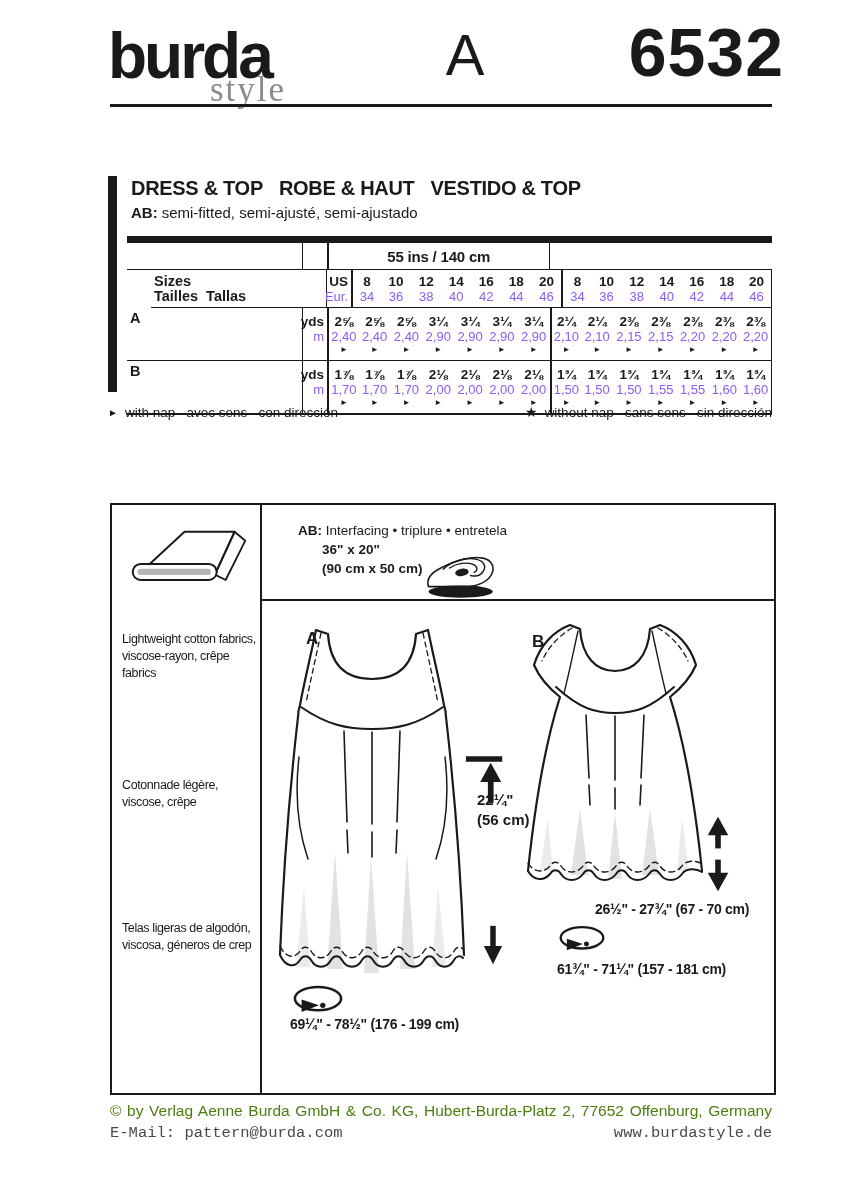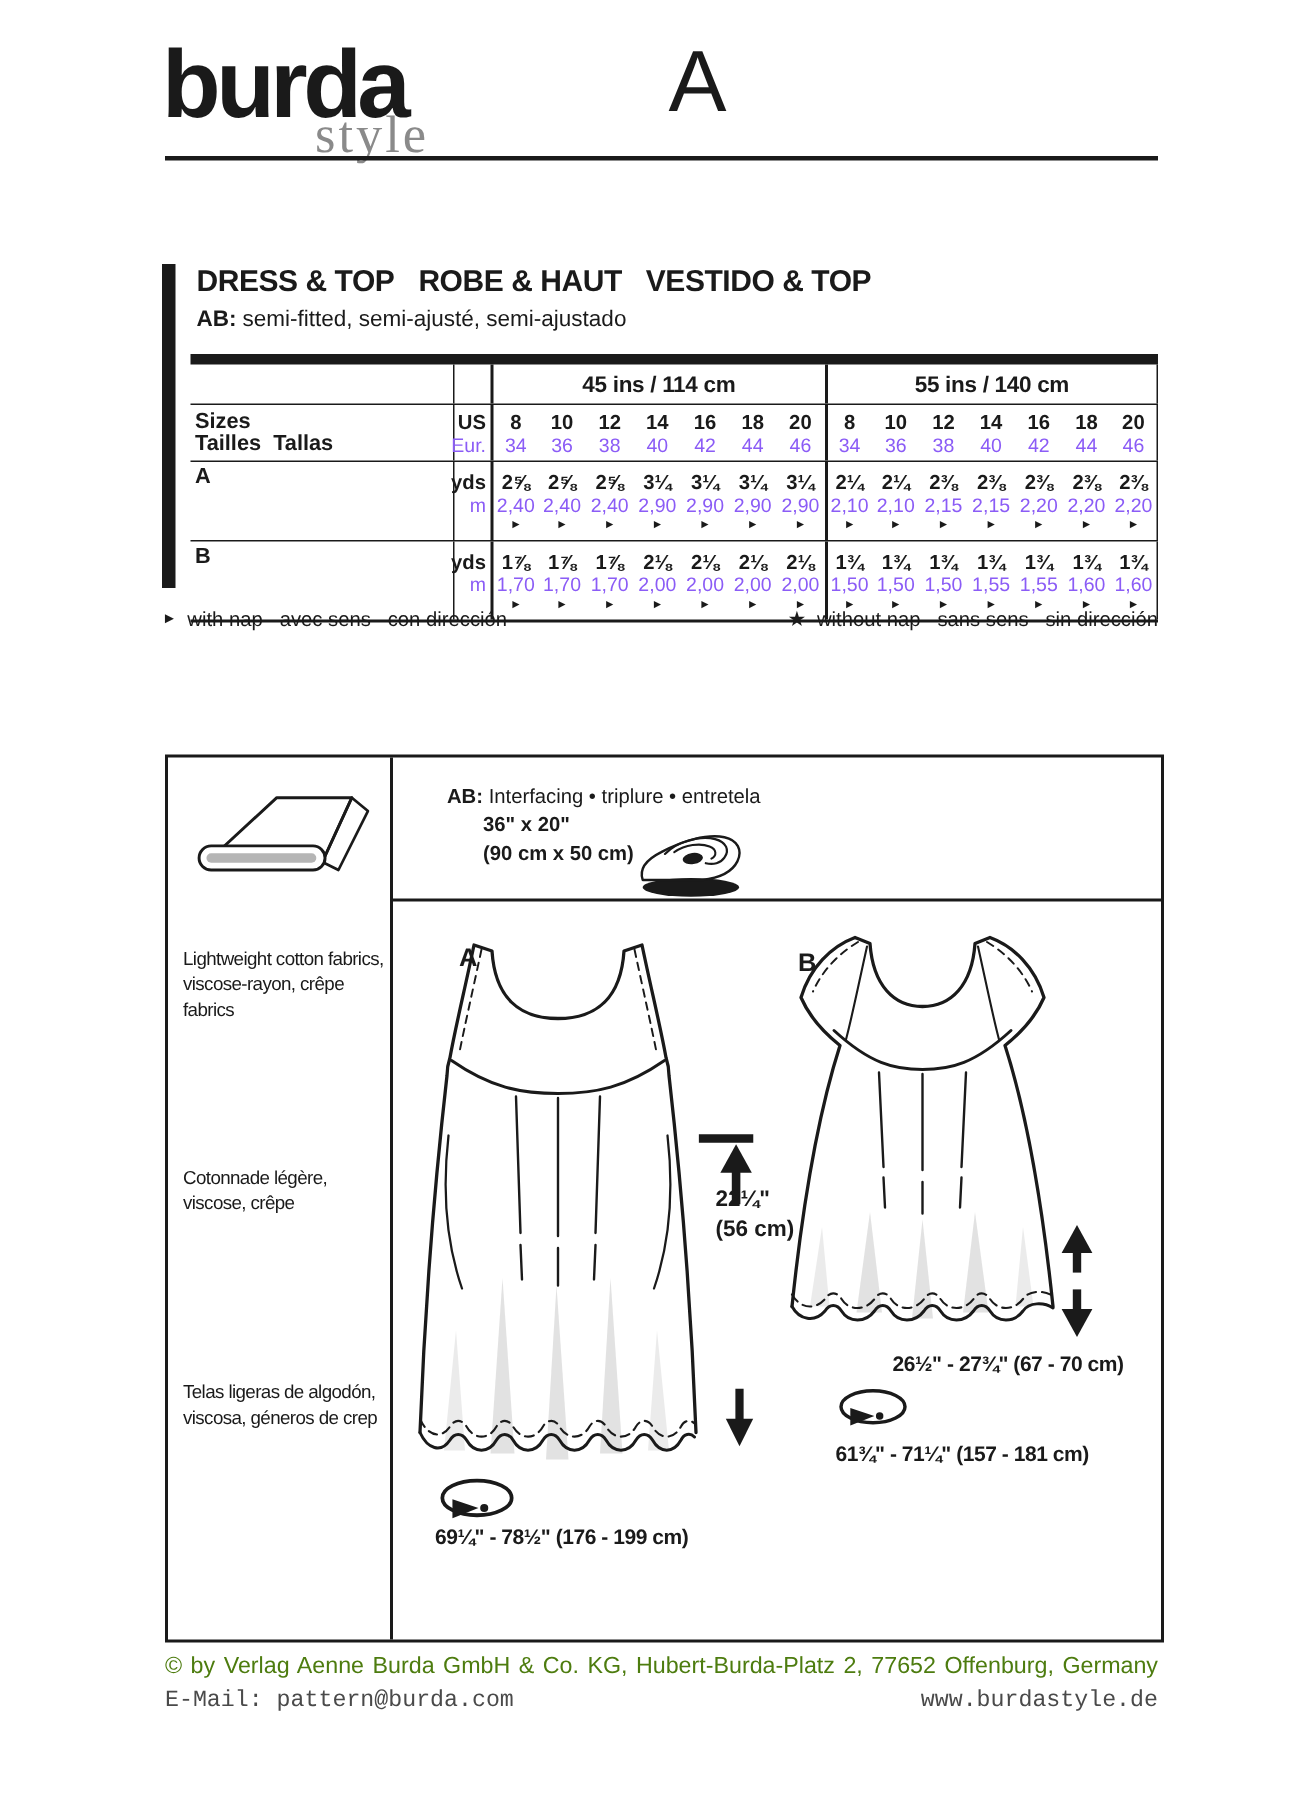--- a/index.html
+++ b/index.html
@@ -32,21 +32,21 @@
   .trow.last{border-bottom:2px solid #1a1a1a;}
   .c{display:flex;flex-direction:column;justify-content:center;align-items:center;
      font-size:13.5px;line-height:15px;}
   .c.lbl{align-items:flex-start;justify-content:center;padding-left:3px;font-weight:700;font-size:14.5px;}
   .c.lbl.top{justify-content:flex-start;padding-top:3px;}
   .c.un{align-items:flex-end;padding-right:3px;}
   .bl1{border-left:1.5px solid #1a1a1a;}
   .bl2{border-left:2.5px solid #1a1a1a;}
   .br1{border-right:1.5px solid #1a1a1a;}
   .rhead{height:26px;}
-  .rsizes{height:37px;}
+  .rsizes{height:37px;margin-left:24px;}
   .ryard{height:52px;}
   .gh{grid-column:span 7;display:flex;align-items:center;justify-content:center;
       font-weight:700;font-size:15px;letter-spacing:-0.2px;}
   .b{font-weight:700;}
   .m{font-size:13px;color:#8b5cf6;line-height:15px;}
   .nap{font-size:8px;line-height:11px;color:#1a1a1a;}
 
   
   .footnotes{left:108px;top:404px;width:664px;display:flex;justify-content:space-between;
              font-size:13.5px;font-weight:500;}
@@ -78,35 +78,35 @@
 </style>
 </head>
 <body>
 
 <div class="page">
 
   <div class="abs brand">burda</div>
   <div class="abs brand-sub">style</div>
   <div class="abs header-rule"></div>
   <div class="abs view-letter">A</div>
+  <div class="abs pattern-number">6532</div>
 
   <div class="abs title-bar"></div>
   <div class="abs subtitle">
     <span class="pfx">AB:</span><span>semi-fitted, semi-ajusté, semi-ajustado</span>
   </div>
   <div class="abs page-title">
     <span>DRESS &amp; TOP</span><span>ROBE &amp; HAUT</span><span>VESTIDO &amp; TOP</span>
   </div>
 
   <div class="abs ptable">
     <div class="tbar"></div>
     <div class="trow rhead">
       <div class="c" style="grid-column:1/2"></div>
       <div class="c bl1"></div>
-      <div class="gh bl2">45 ins / 114 cm</div>
       <div class="gh bl2 br1">55 ins / 140 cm</div>
     </div>
     <div class="trow rsizes">
       <div class="c lbl">
         <div class="b">Sizes</div>
         <div class="b prewrap">Tailles  Tallas</div>
       </div>
       <div class="c un bl1">
         <div class="b">US</div>
         <div class="m">Eur.</div>

